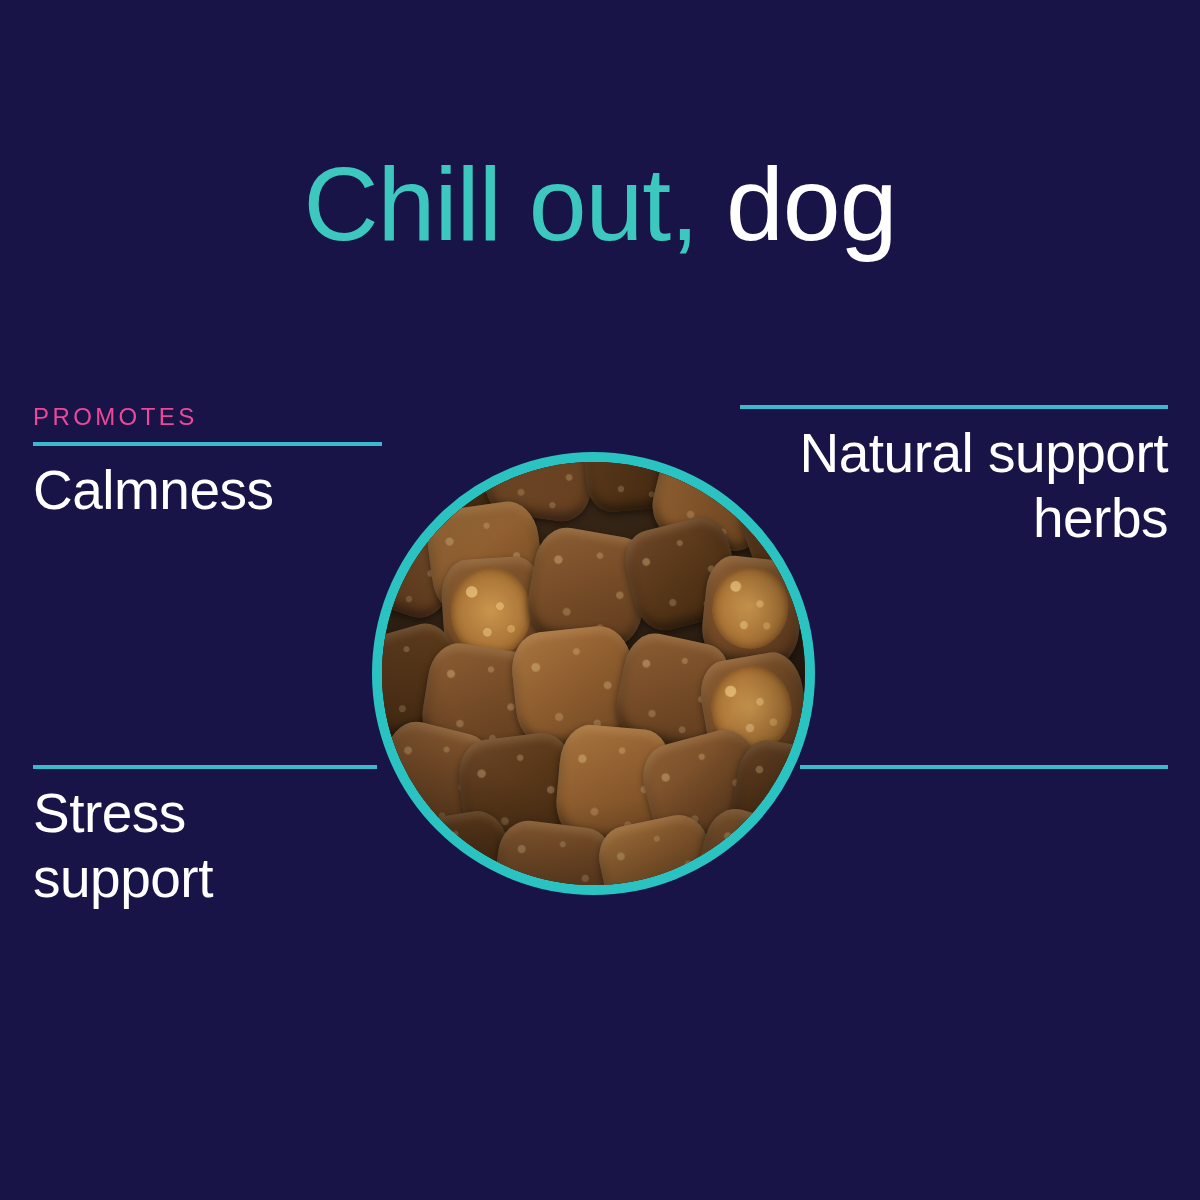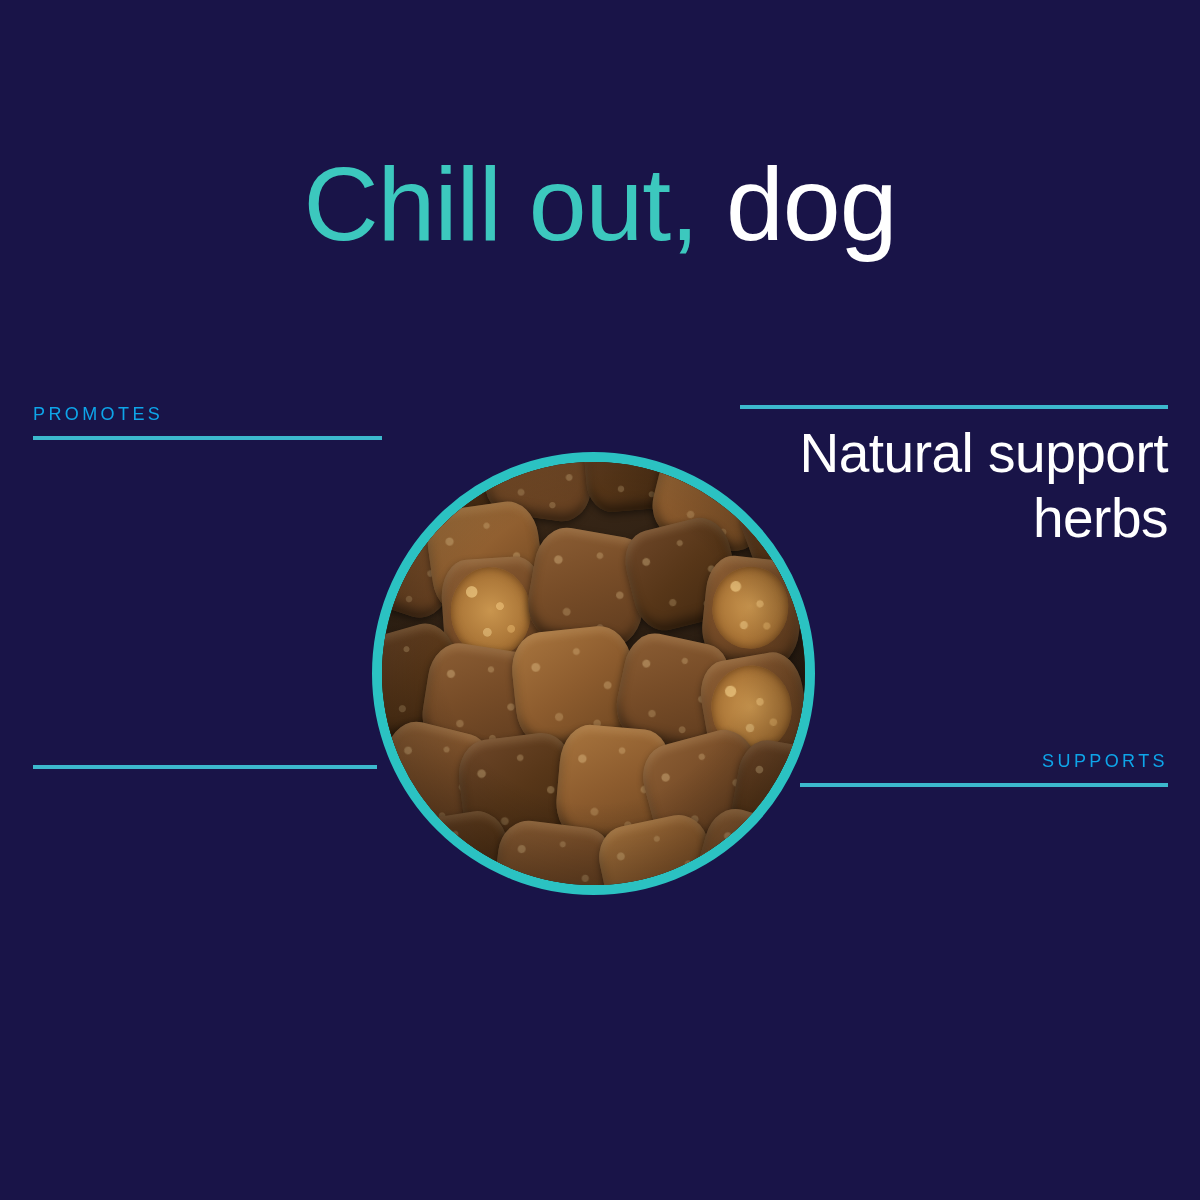--- a/index.html
+++ b/index.html
@@ -29,23 +29,23 @@
     letter-spacing:-1px;
     white-space:nowrap;
   }
   .headline .part-accent { color:#3CC8BE; }
   .headline .part-light  { color:#FFFFFF; }
 
   
   .feature { position:absolute; }
 
   .feature .eyebrow {
-    font-size:18px;
+    font-size:24px;
     letter-spacing:3.4px;
-    color:#0ea5e9;
+    color:#ec4899;
     font-weight:400;
     line-height:1;
     white-space:nowrap;
   }
   .feature .rule {
     height:4px;
     background:#3CB9CD;
     margin-top:13px;
   }
   .feature .headline-text {
@@ -138,33 +138,34 @@
 <div id="stage">
 
   <h1 class="headline">
     <span class="part-accent">Chill out,</span>
     <span class="part-light">dog</span>
   </h1>
 
   <div class="feature left" id="feat-promotes">
     <div class="eyebrow">PROMOTES</div>
     <div class="rule"></div>
+    <div class="headline-text">Calmness</div>
   </div>
 
   <div class="feature right" id="feat-with">
     <div class="rule"></div>
     <div class="headline-text">Natural support herbs</div>
   </div>
 
   <div class="feature left" id="feat-helps">
     <div class="rule"></div>
+    <div class="headline-text">Stress support</div>
   </div>
 
   <div class="feature right" id="feat-supports">
-    <div class="eyebrow">SUPPORTS</div>
     <div class="rule"></div>
   </div>
 
   <div id="product-circle">
     <div id="treat-scene">
 
       <div class="treat dark grain" style="left:4%;  top:-4%;  width:26%; height:22%; transform:rotate(-12deg);"></div>
       <div class="treat grain" style="left:26%; top:-6%;  width:24%; height:21%; transform:rotate(8deg);"></div>
       <div class="treat dark grain" style="left:48%; top:-7%;  width:22%; height:20%; transform:rotate(-5deg);"></div>
       <div class="treat light grain" style="left:64%; top:-2%;  width:26%; height:23%; transform:rotate(14deg);"></div>

